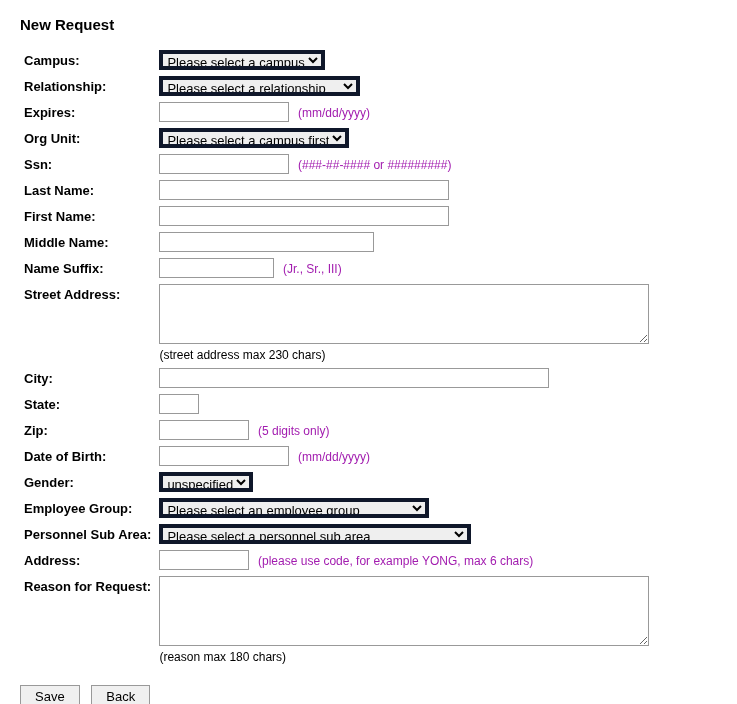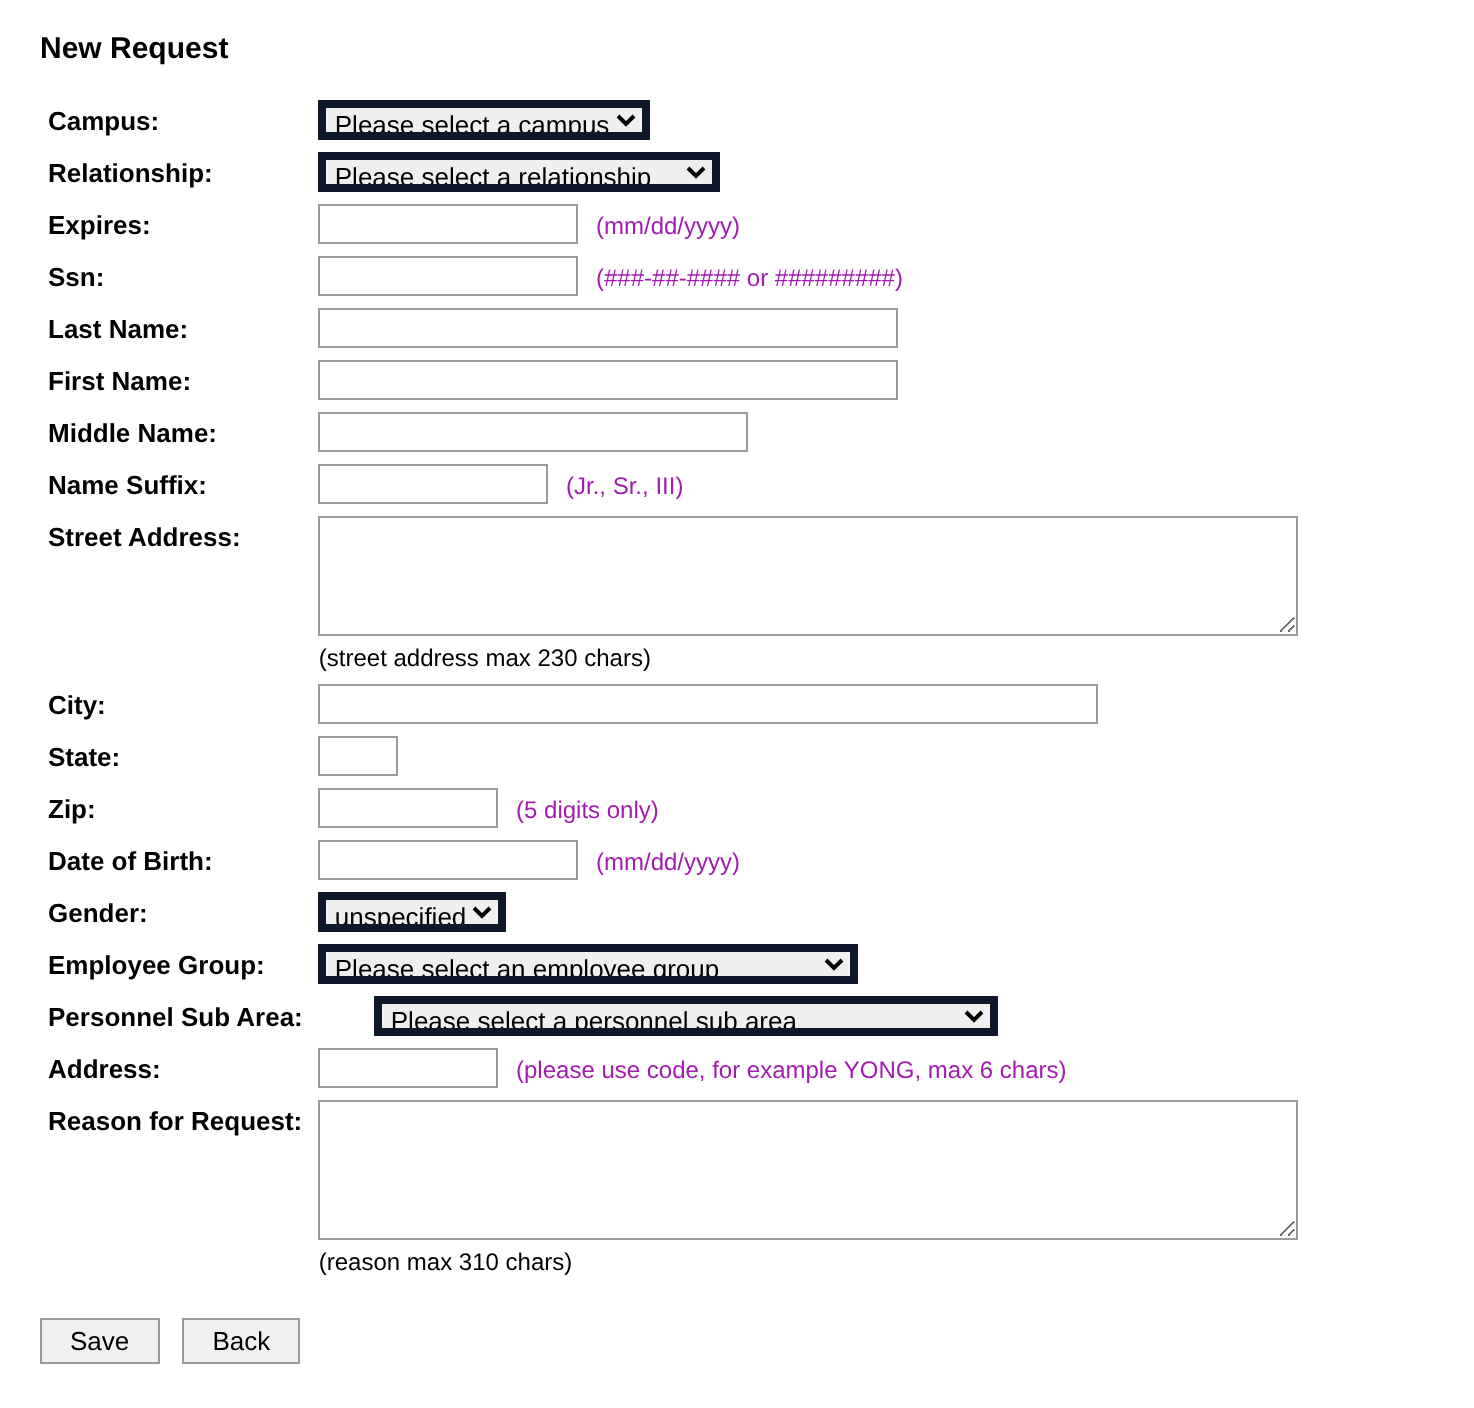--- a/index.html
+++ b/index.html
@@ -104,20 +104,28 @@
     </td>
   </tr>
   <tr>
     <td class="label-cell">Expires:</td>
     <td class="field-cell">
       <input type="text" style="width: 130px;">
       <span class="hint">(mm/dd/yyyy)</span>
     </td>
   </tr>
   <tr>
+    <td class="label-cell">Org Unit:</td>
+    <td class="field-cell">
+      <select>
+        <option>Please select a campus first</option>
+      </select>
+    </td>
+  </tr>
+  <tr>
     <td class="label-cell">Ssn:</td>
     <td class="field-cell">
       <input type="text" style="width: 130px;">
       <span class="hint">(###-##-#### or #########)</span>
     </td>
   </tr>
   <tr>
     <td class="label-cell">Last Name:</td>
     <td class="field-cell">
       <input type="text" style="width: 290px;">
@@ -190,38 +198,38 @@
     <td class="label-cell">Employee Group:</td>
     <td class="field-cell">
       <select style="width:270px;">
         <option>Please select an employee group</option>
       </select>
     </td>
   </tr>
   <tr>
     <td class="label-cell">Personnel Sub Area:</td>
     <td class="field-cell">
-      <select style="width:312px;margin-left:28px;">
+      <select style="width:312px;">
         <option>Please select a personnel sub area</option>
       </select>
     </td>
   </tr>
   <tr>
     <td class="label-cell">Address:</td>
     <td class="field-cell">
       <input type="text" style="width: 90px;">
       <span class="hint">(please use code, for example YONG, max 6 chars)</span>
     </td>
   </tr>
   <tr>
     <td class="label-cell" style="vertical-align:top; padding-top:6px;">Reason for Request:</td>
     <td class="field-cell">
       <textarea class="reason-textarea" style=""></textarea>
       <br>
-      <span class="hint-block">(reason max 310 chars)</span>
+      <span class="hint-block">(reason max 180 chars)</span>
     </td>
   </tr>
 </tbody>
   </table>
 
 <div class="bottom-buttons">
   <button class="btn">Save</button>
   <button class="btn">Back</button>
 </div>
 

